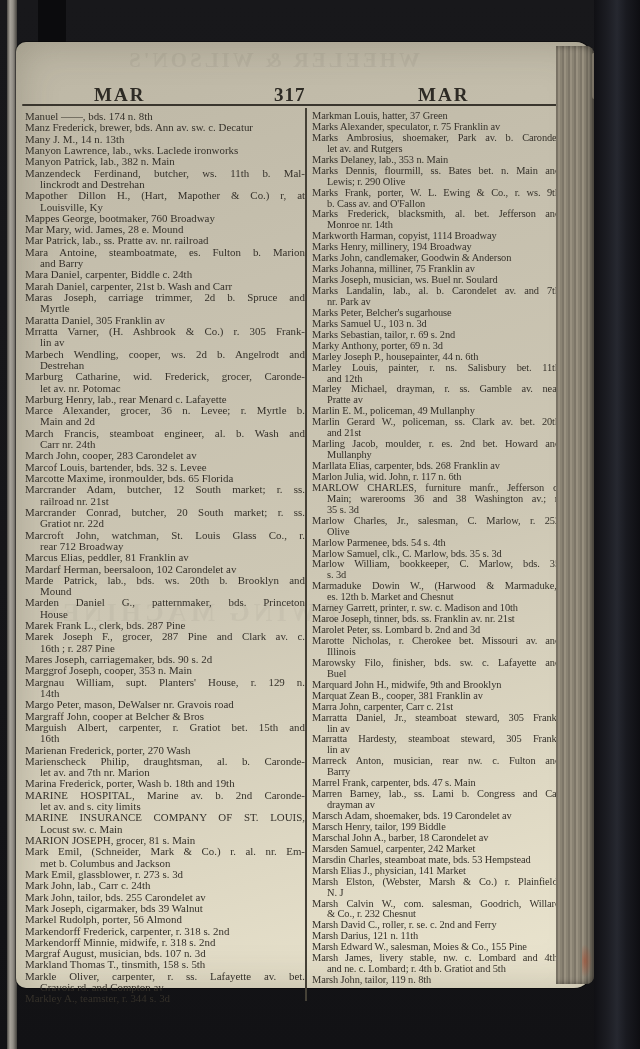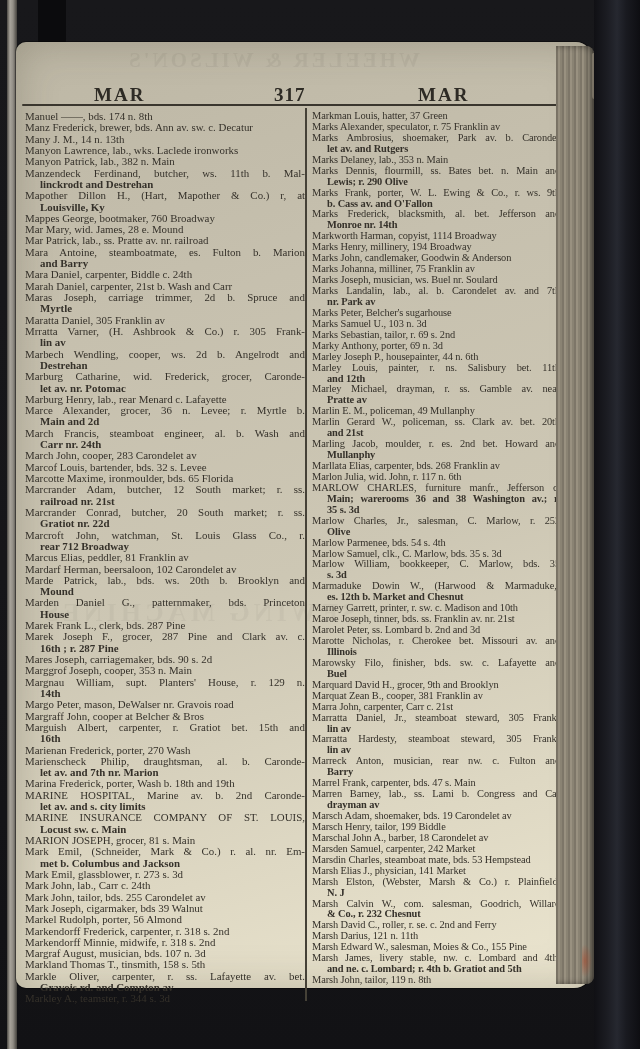--- a/index.html
+++ b/index.html
@@ -56,21 +56,21 @@
   }
   .divider{
     position:absolute;left:289px;top:66px;width:2px;height:893px;
     background:#454137;
   }
   .col{position:absolute;top:69px;color:#35312a;}
   .col-left{left:9px;width:280px;font-size:10.9px;line-height:11.32px;}
   .col-right{left:296px;width:248px;font-size:10.4px;line-height:10.93px;letter-spacing:-0.1px;}
   .entry{margin:0;}
   .line{white-space:nowrap;}
-  .line.cont{padding-left:15px;font-weight:bold;}
+  .line.cont{padding-left:15px;}
   .line.just{text-align:justify;text-align-last:justify;}
   .ghost{
     position:absolute;transform:scaleX(-1);font-weight:bold;color:#4a463c;
     pointer-events:none;white-space:nowrap;
   }
   .ghost-top{top:6px;left:110px;font-size:21px;opacity:.07;letter-spacing:3px;}
   .ghost-mid{top:556px;left:24px;font-size:26px;opacity:.05;letter-spacing:4px;}
 </style>
 </head>
 <body>
@@ -403,21 +403,21 @@
       </div>
       <div class="entry">
         <div class="line just">Marotte Nicholas, r. Cherokee bet. Missouri av. and</div>
         <div class="line cont">Illinois</div>
       </div>
       <div class="entry">
         <div class="line just">Marowsky Filo, finisher, bds. sw. c. Lafayette and</div>
         <div class="line cont">Buel</div>
       </div>
       <div class="entry">
-        <div class="line">Marquard David H., grocer, 9th and Brooklyn</div>
+        <div class="line">Marquard John H., midwife, 9th and Brooklyn</div>
       </div>
       <div class="entry">
         <div class="line">Marquat Zean B., cooper, 381 Franklin av</div>
       </div>
       <div class="entry">
         <div class="line">Marra John, carpenter, Carr c. 21st</div>
       </div>
       <div class="entry">
         <div class="line just">Marratta Daniel, Jr., steamboat steward, 305 Frank-</div>
         <div class="line cont">lin av</div>

